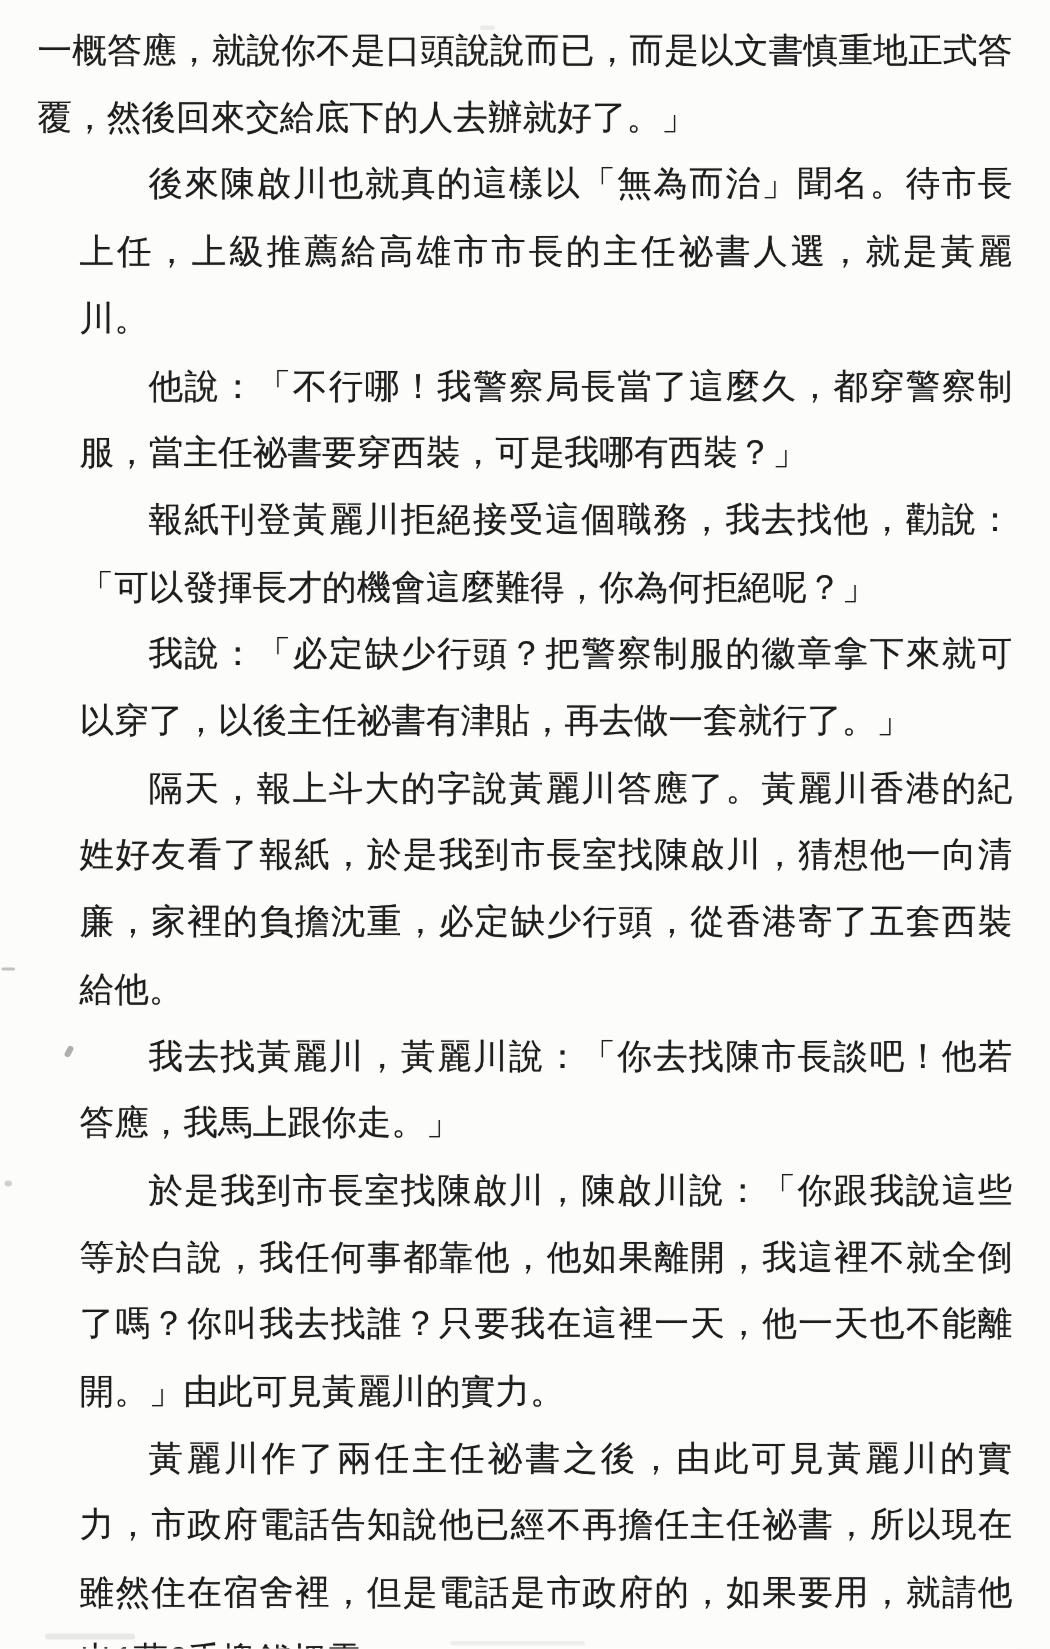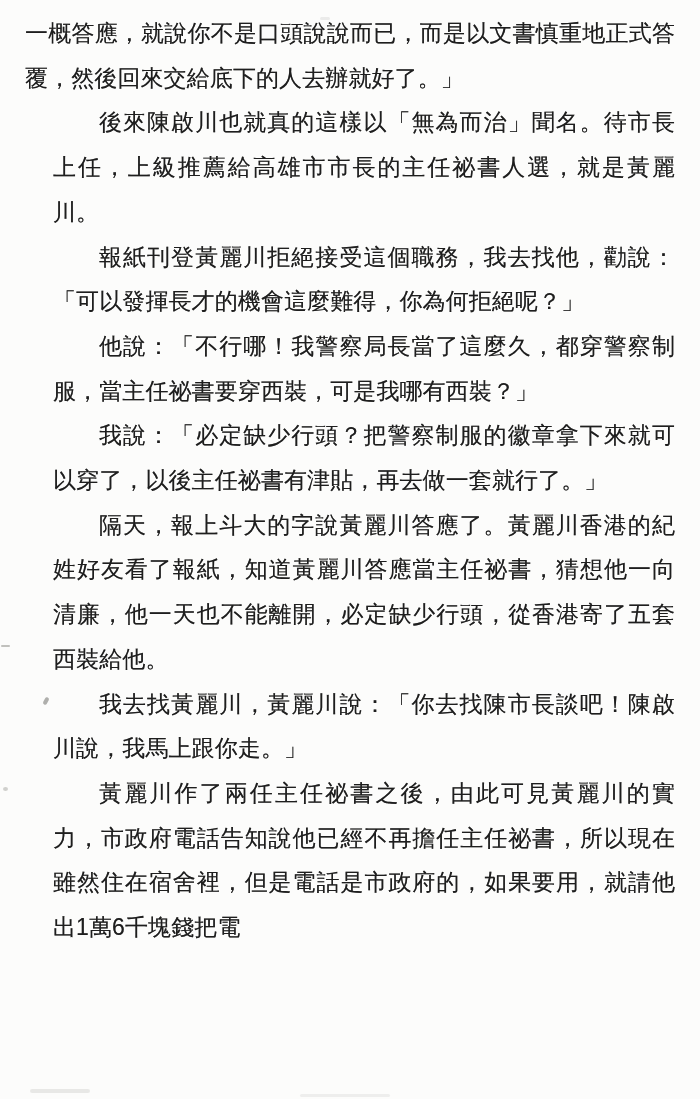--- a/index.html
+++ b/index.html
@@ -52,25 +52,26 @@
   .speck.smudge-bm   { left: 300px;top: 1094px; width: 90px; height: 3px; border-radius: 3px; opacity: 0.12; }
   .speck.smudge-top  { left: 320px;top: 17px;   width: 10px; height: 3px; border-radius: 3px; opacity: 0.15; }
 </style>
 </head>
 <body>
 
 <div class="page">
   <div class="text-block" id="text-block" style="color: rgb(30, 30, 30);">
       <p>一概答應，就說你不是口頭說說而已，而是以文書慎重地正式答覆，然後回來交給底下的人去辦就好了。」</p>
       <p class="indent">後來陳啟川也就真的這樣以「無為而治」聞名。待市長上任，上級推薦給高雄市市長的主任祕書人選，就是黃麗川。</p>
+      <p class="indent">他說：「不行哪！我警察局長當了這麼久，都穿警察制服，當主任祕書要穿西裝，可是我哪有西裝？」</p>
       <p class="indent">報紙刊登黃麗川拒絕接受這個職務，我去找他，勸說：「可以發揮長才的機會這麼難得，你為何拒絕呢？」</p>
-      <p class="indent">他說：「不行哪！我警察局長當了這麼久，都穿警察制服，當主任祕書要穿西裝，可是我哪有西裝？」</p>
       <p class="indent">我說：「必定缺少行頭？把警察制服的徽章拿下來就可以穿了，以後主任祕書有津貼，再去做一套就行了。」</p>
-      <p class="indent">隔天，報上斗大的字說黃麗川答應了。黃麗川香港的紀姓好友看了報紙，知道黃麗川答應當主任祕書，猜想他一向清廉，他一天也不能離開，必定缺少行頭，從香港寄了五套西裝給他。</p>
-      <p class="indent">我去找黃麗川，黃麗川說：「你去找陳市長談吧！陳啟川說，我馬上跟你走。」</p>
+      <p class="indent">隔天，報上斗大的字說黃麗川答應了。黃麗川香港的紀姓好友看了報紙，於是我到市長室找陳啟川，猜想他一向清廉，家裡的負擔沈重，必定缺少行頭，從香港寄了五套西裝給他。</p>
+      <p class="indent">我去找黃麗川，黃麗川說：「你去找陳市長談吧！他若答應，我馬上跟你走。」</p>
+      <p class="indent">於是我到市長室找陳啟川，陳啟川說：「你跟我說這些等於白說，我任何事都靠他，他如果離開，我這裡不就全倒了嗎？你叫我去找誰？只要我在這裡一天，他一天也不能離開。」由此可見黃麗川的實力。</p>
       <p class="indent">黃麗川作了兩任主任祕書之後，由此可見黃麗川的實力，市政府電話告知說他已經不再擔任主任祕書，所以現在雖然住在宿舍裡，但是電話是市政府的，如果要用，就請他出1萬6千塊錢把電</p>
     </div>
 
   <div class="speck dash-left"></div>
   <div class="speck tick-mid"></div>
   <div class="speck dot-left"></div>
   <div class="speck smudge-bl"></div>
   <div class="speck smudge-bm"></div>
   <div class="speck smudge-top"></div>
 </div>

